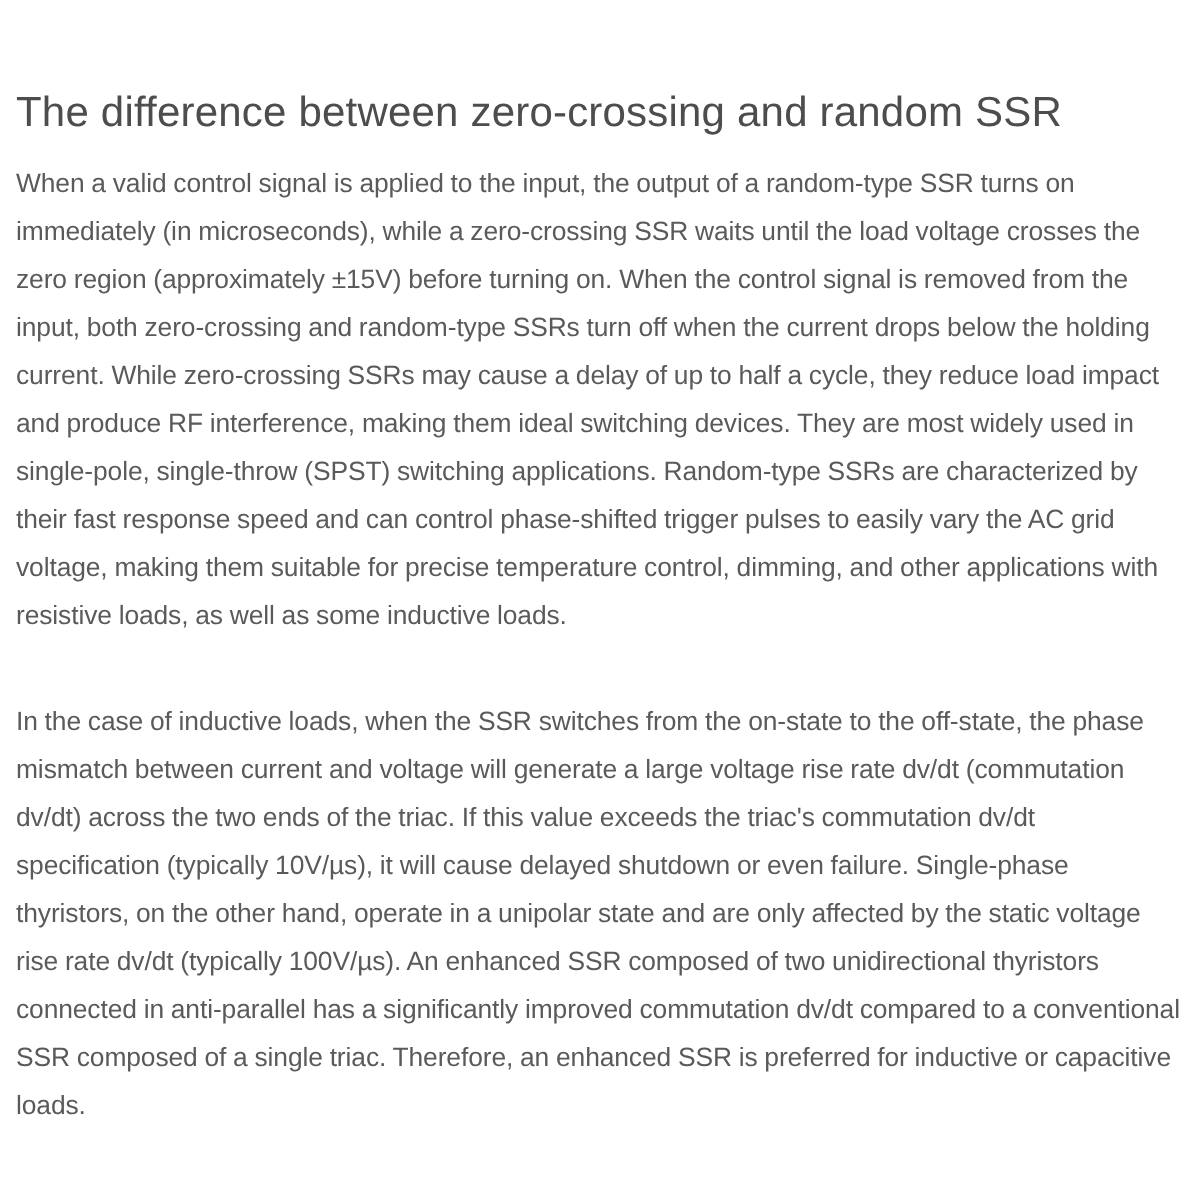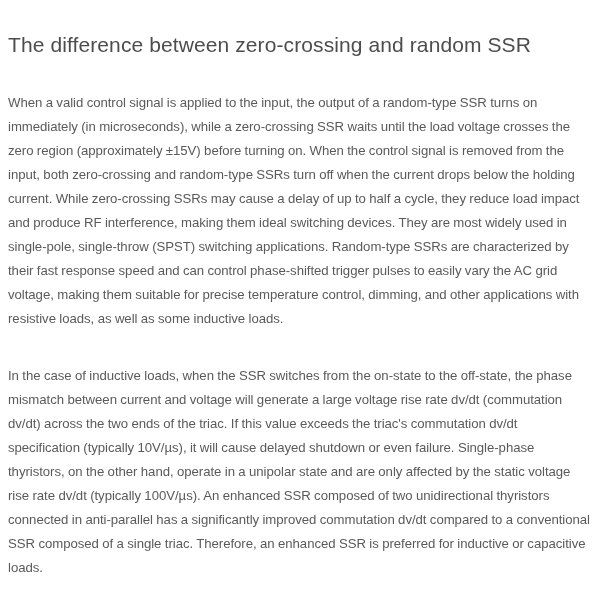--- a/index.html
+++ b/index.html
@@ -5,35 +5,35 @@
   html, body {
     margin: 0;
     padding: 0;
     background: #ffffff;
   }
   .page {
     position: relative;
     width: 600px;
     height: 600px;
     box-sizing: border-box;
-    padding: 32px 8px 0 8px;
+    padding: 44px 8px 0 8px;
     background: #ffffff;
     font-family: "Liberation Sans", "DejaVu Sans", sans-serif;
     overflow: hidden;
   }
   .section-heading {
     margin: 0;
     font-size: 21px;
     font-weight: 400;
     line-height: 26px;
     letter-spacing: 0.1px;
     color: #4d4d4d;
   }
   .body-paragraph {
-    margin: 33px 0 0 0;
+    margin: 10px 0 0 0;
     font-size: 13.2px;
     line-height: 24px;
     letter-spacing: -0.05px;
     word-spacing: -0.2px;
     color: #5a5a5a;
     text-align: left;
   }
   .section + .section {
     margin-top: 29px;
   }

